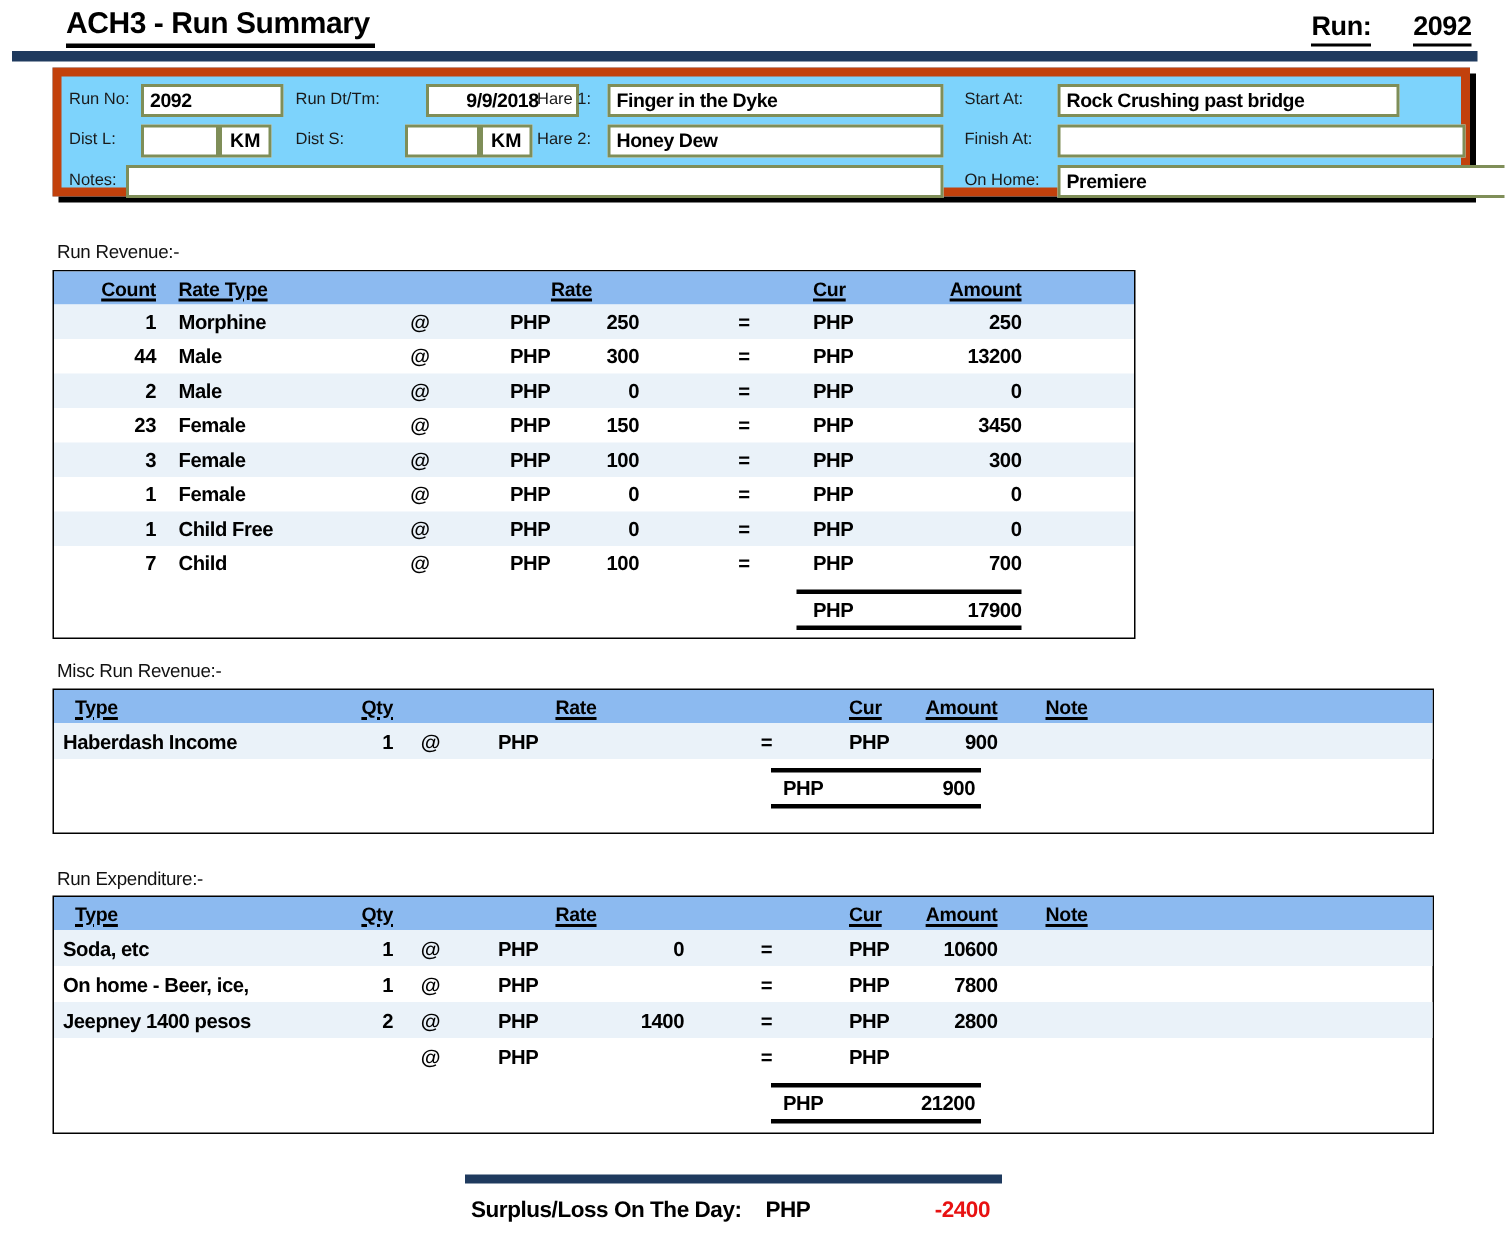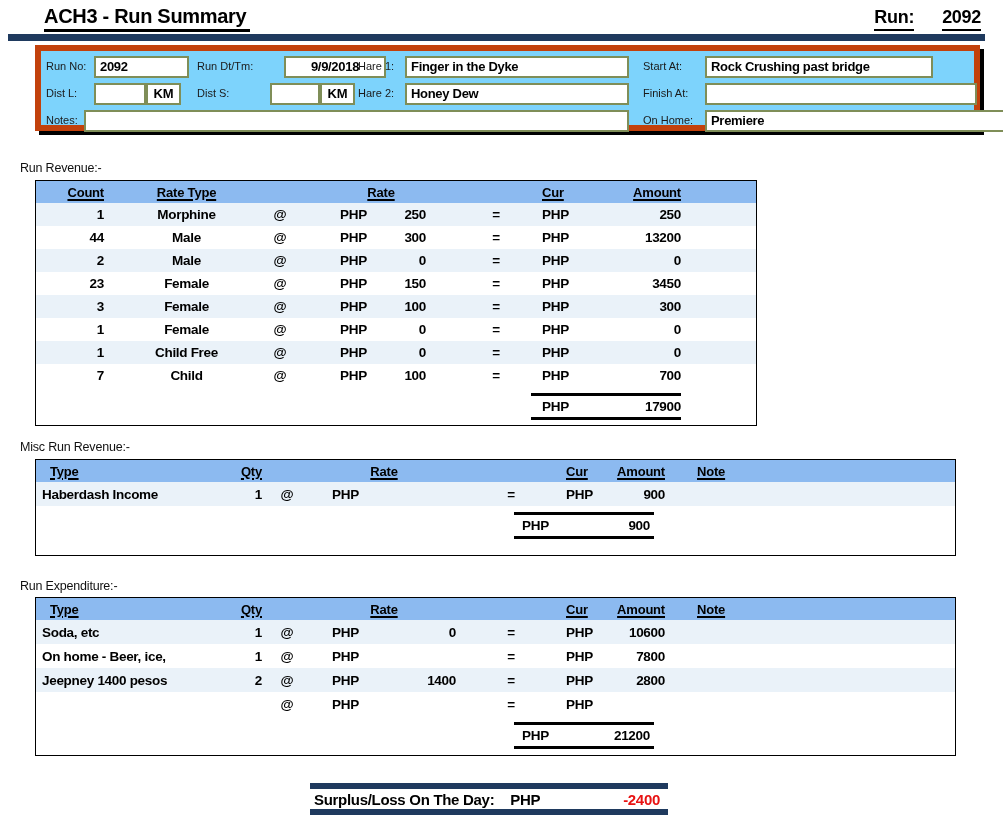--- a/index.html
+++ b/index.html
@@ -34,21 +34,21 @@
     font-size:13px; font-weight:bold; letter-spacing:-0.3px; line-height:18px;
     padding:0 4px; white-space:nowrap; overflow:hidden;
   }
   .fb-center { text-align:center; }
   .km-box {
     position:absolute; height:22px; width:35px; border:2px solid #7f8e58; background:#fff;
     font-size:13px; font-weight:bold; text-align:center; line-height:18px;
   }
 
   
-  .section-label { position:absolute; left:20px; font-size:12.5px; color:#111; letter-spacing:-0.2px; }
+  .section-label { position:absolute; left:38px; font-size:12.5px; color:#111; letter-spacing:-0.2px; }
 
   
   .tbl { position:absolute; left:35px; background:#fff; border:1.5px solid #000; }
   .tbl-rev  { top:180px; width:722px; padding-bottom:5px; }
   .tbl-misc { top:459px; width:921px; padding-bottom:16px; }
   .tbl-exp  { top:597px; width:921px; padding-bottom:6px; }
 
   .thead {
     display:grid; height:22px; background:#8cbaf0; align-items:center;
     font-weight:bold; font-size:13px; letter-spacing:-0.2px;
@@ -59,21 +59,21 @@
   }
   .trow { display:grid; align-items:center; font-weight:bold; font-size:13.5px; letter-spacing:-0.3px; }
   .tbl-rev .trow { height:23px; }
   .tbl-misc .trow, .tbl-exp .trow { height:24px; }
   .rows > .trow:nth-child(odd) { background:#eaf2f9; }
   .trow span, .thead span { overflow:visible; }
 
   
   .grid-rev { grid-template-columns:68px 150px 52px 30px 44px 46px 35px 70px 65px 85px 1fr; }
   .rc1 { grid-column:1; text-align:right; }
-  .rc2 { grid-column:2; padding-left:15px;text-align:center; }
+  .rc2 { grid-column:2; padding-left:15px; }
   .rc3 { grid-column:3; text-align:center; }
   .rc5 { grid-column:5; padding-left:4px; }
   .rc6 { grid-column:6; text-align:right; }
   .rc8 { grid-column:8; text-align:center; }
   .rc9 { grid-column:9; padding-left:11px; }
   .rc10 { grid-column:10; text-align:right; }
   .rh-rate { grid-column:5 / 7; text-align:center; }
 
   
   .grid-m { grid-template-columns:190px 36px 50px 64px 80px 110px 45px 54px 32px 80px 1fr; }
@@ -98,21 +98,21 @@
   .t-rev { margin:6px 0 0 495px; width:150px; }
   .t-rev .t-cur { padding-left:11px; }
   .t-m   { margin:6px 0 0 478px; width:140px; }
   .t-m .t-cur { padding-left:8px; }
   .t-m .t-amt { padding-right:4px; }
 
   
   .surplus { position:absolute; left:310px; top:783px; width:358px; }
   .surplus .bar { height:6px; background:#1f3a5e; }
   .surplus .line {
-    display:flex; align-items:center; height:20px; padding:0 8px 0 4px;
+    display:flex; align-items:center; height:35px; padding:0 8px 0 4px;
     font-weight:bold; font-size:15px; letter-spacing:-0.3px;
   }
   .surplus .s-cur { margin-left:16px; }
   .surplus .s-amt { margin-left:auto; color:#e81212; }
 </style>
 </head>
 <body>
 
 <div id="report">
 

